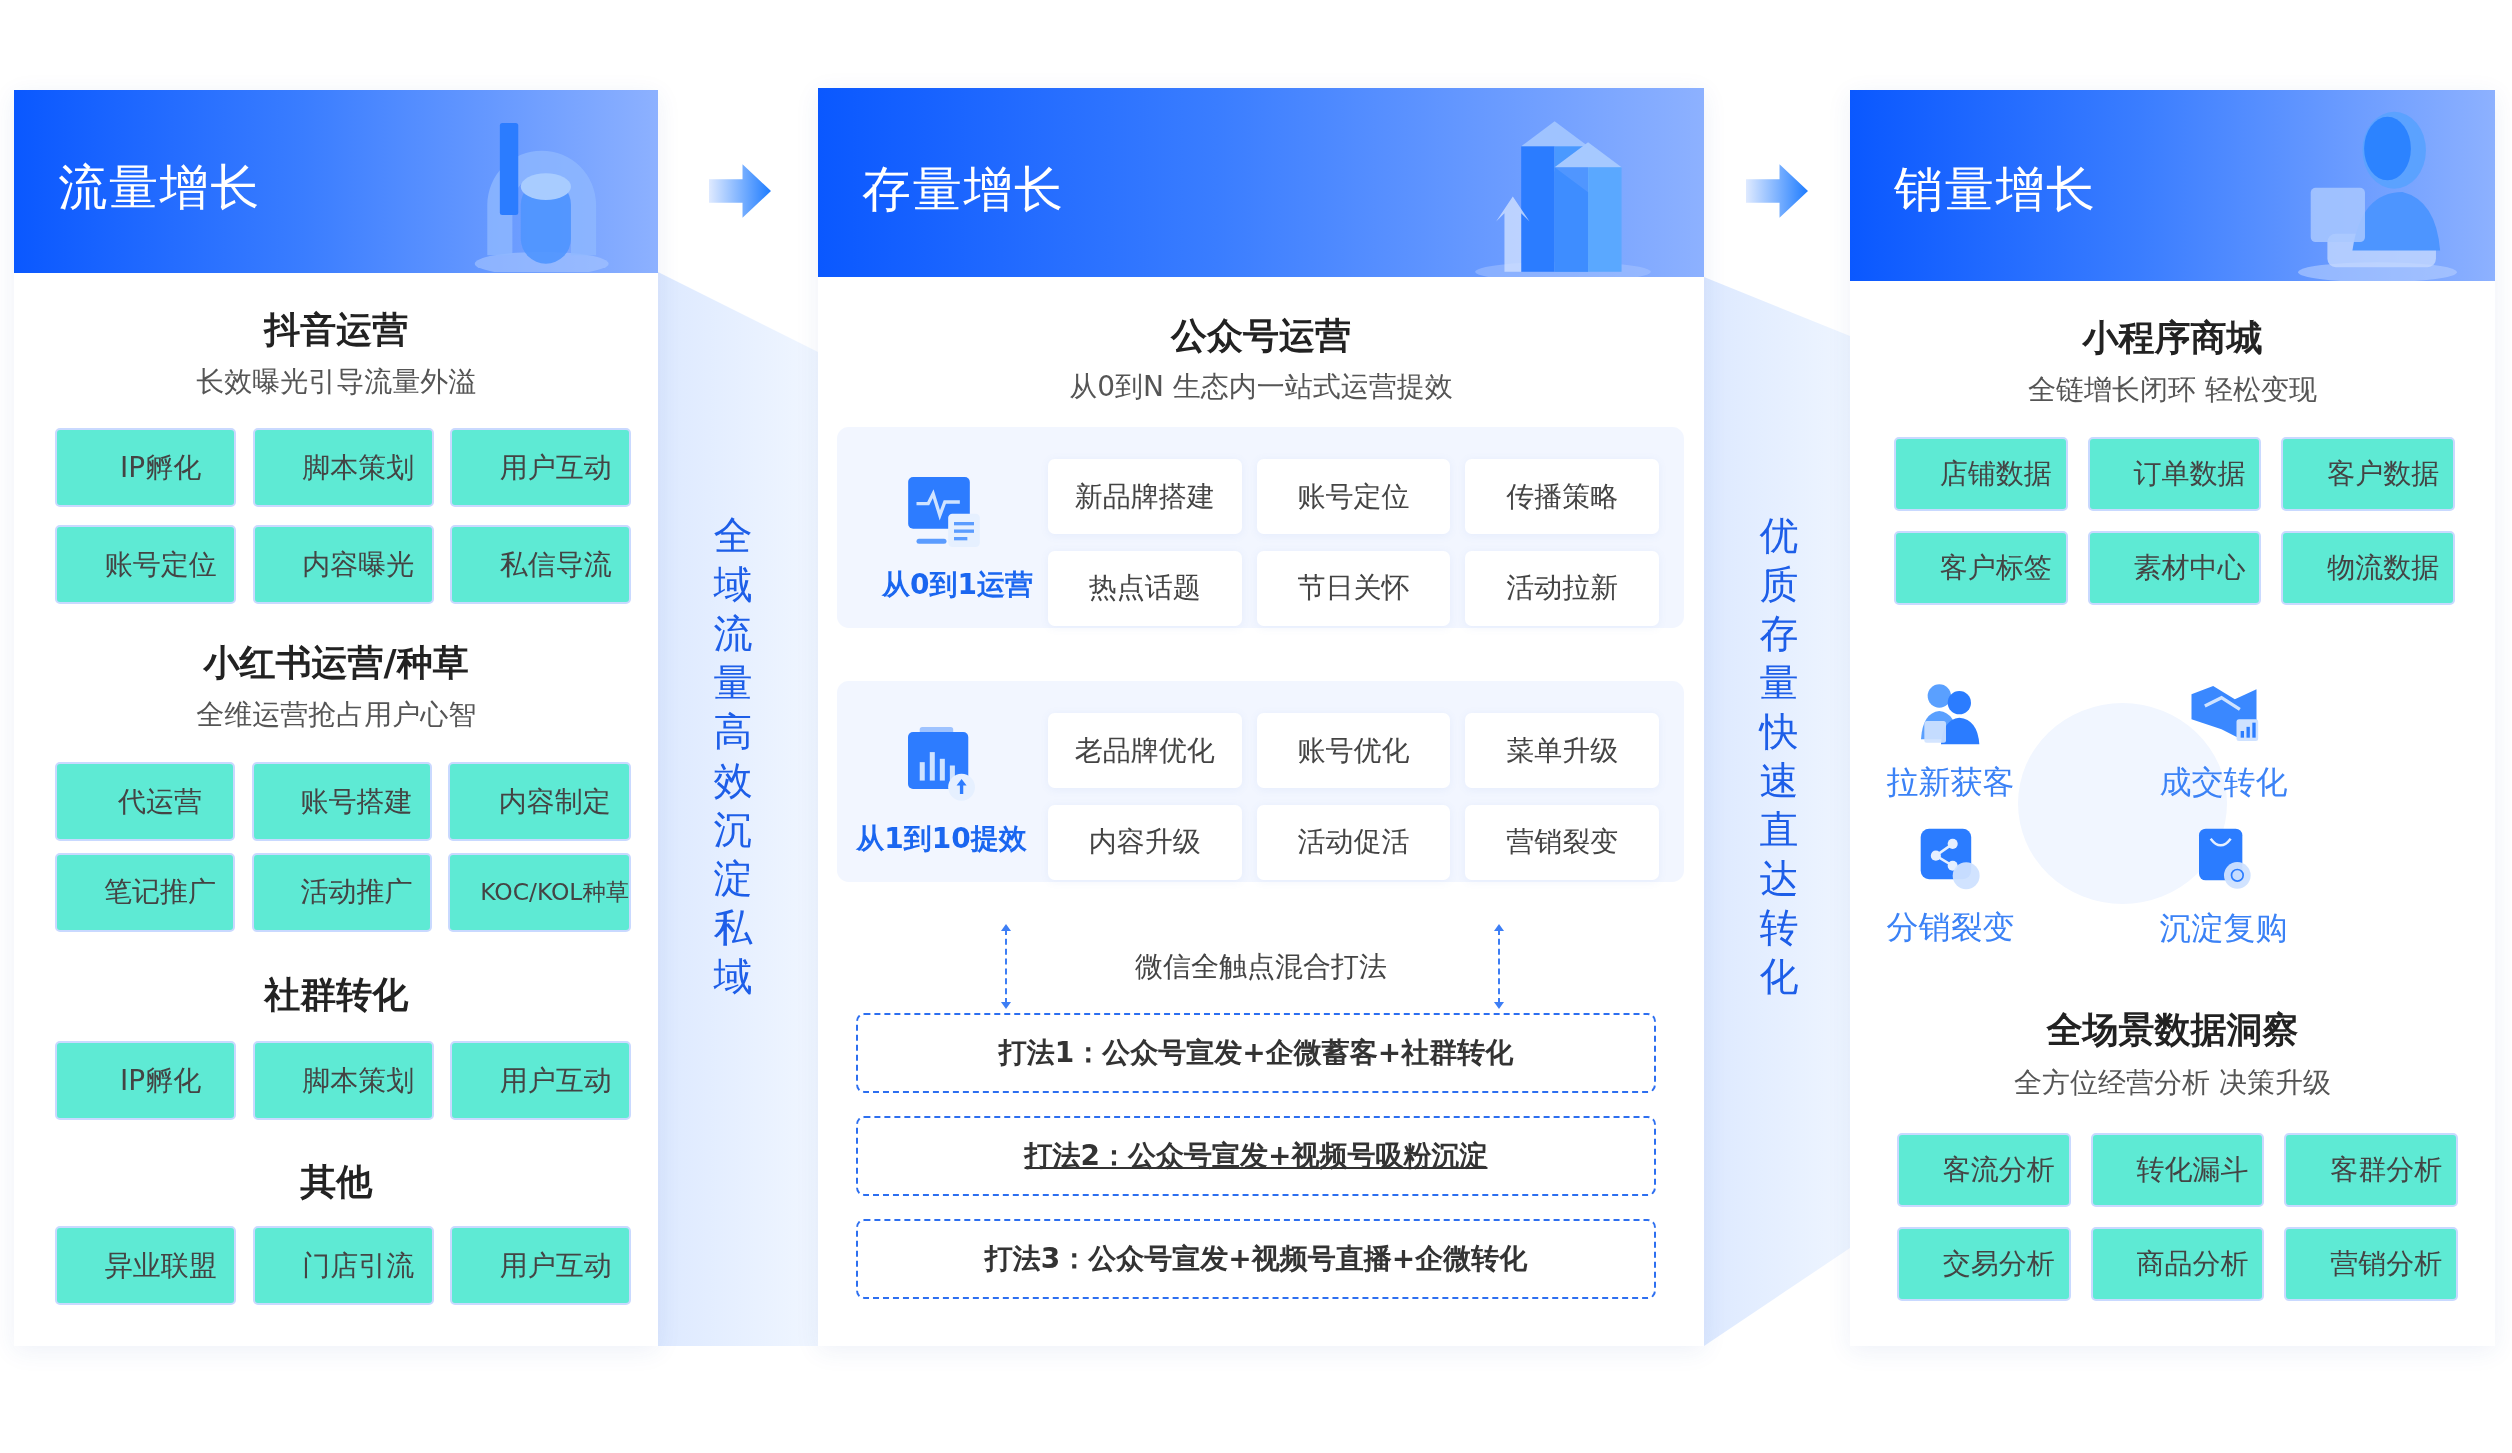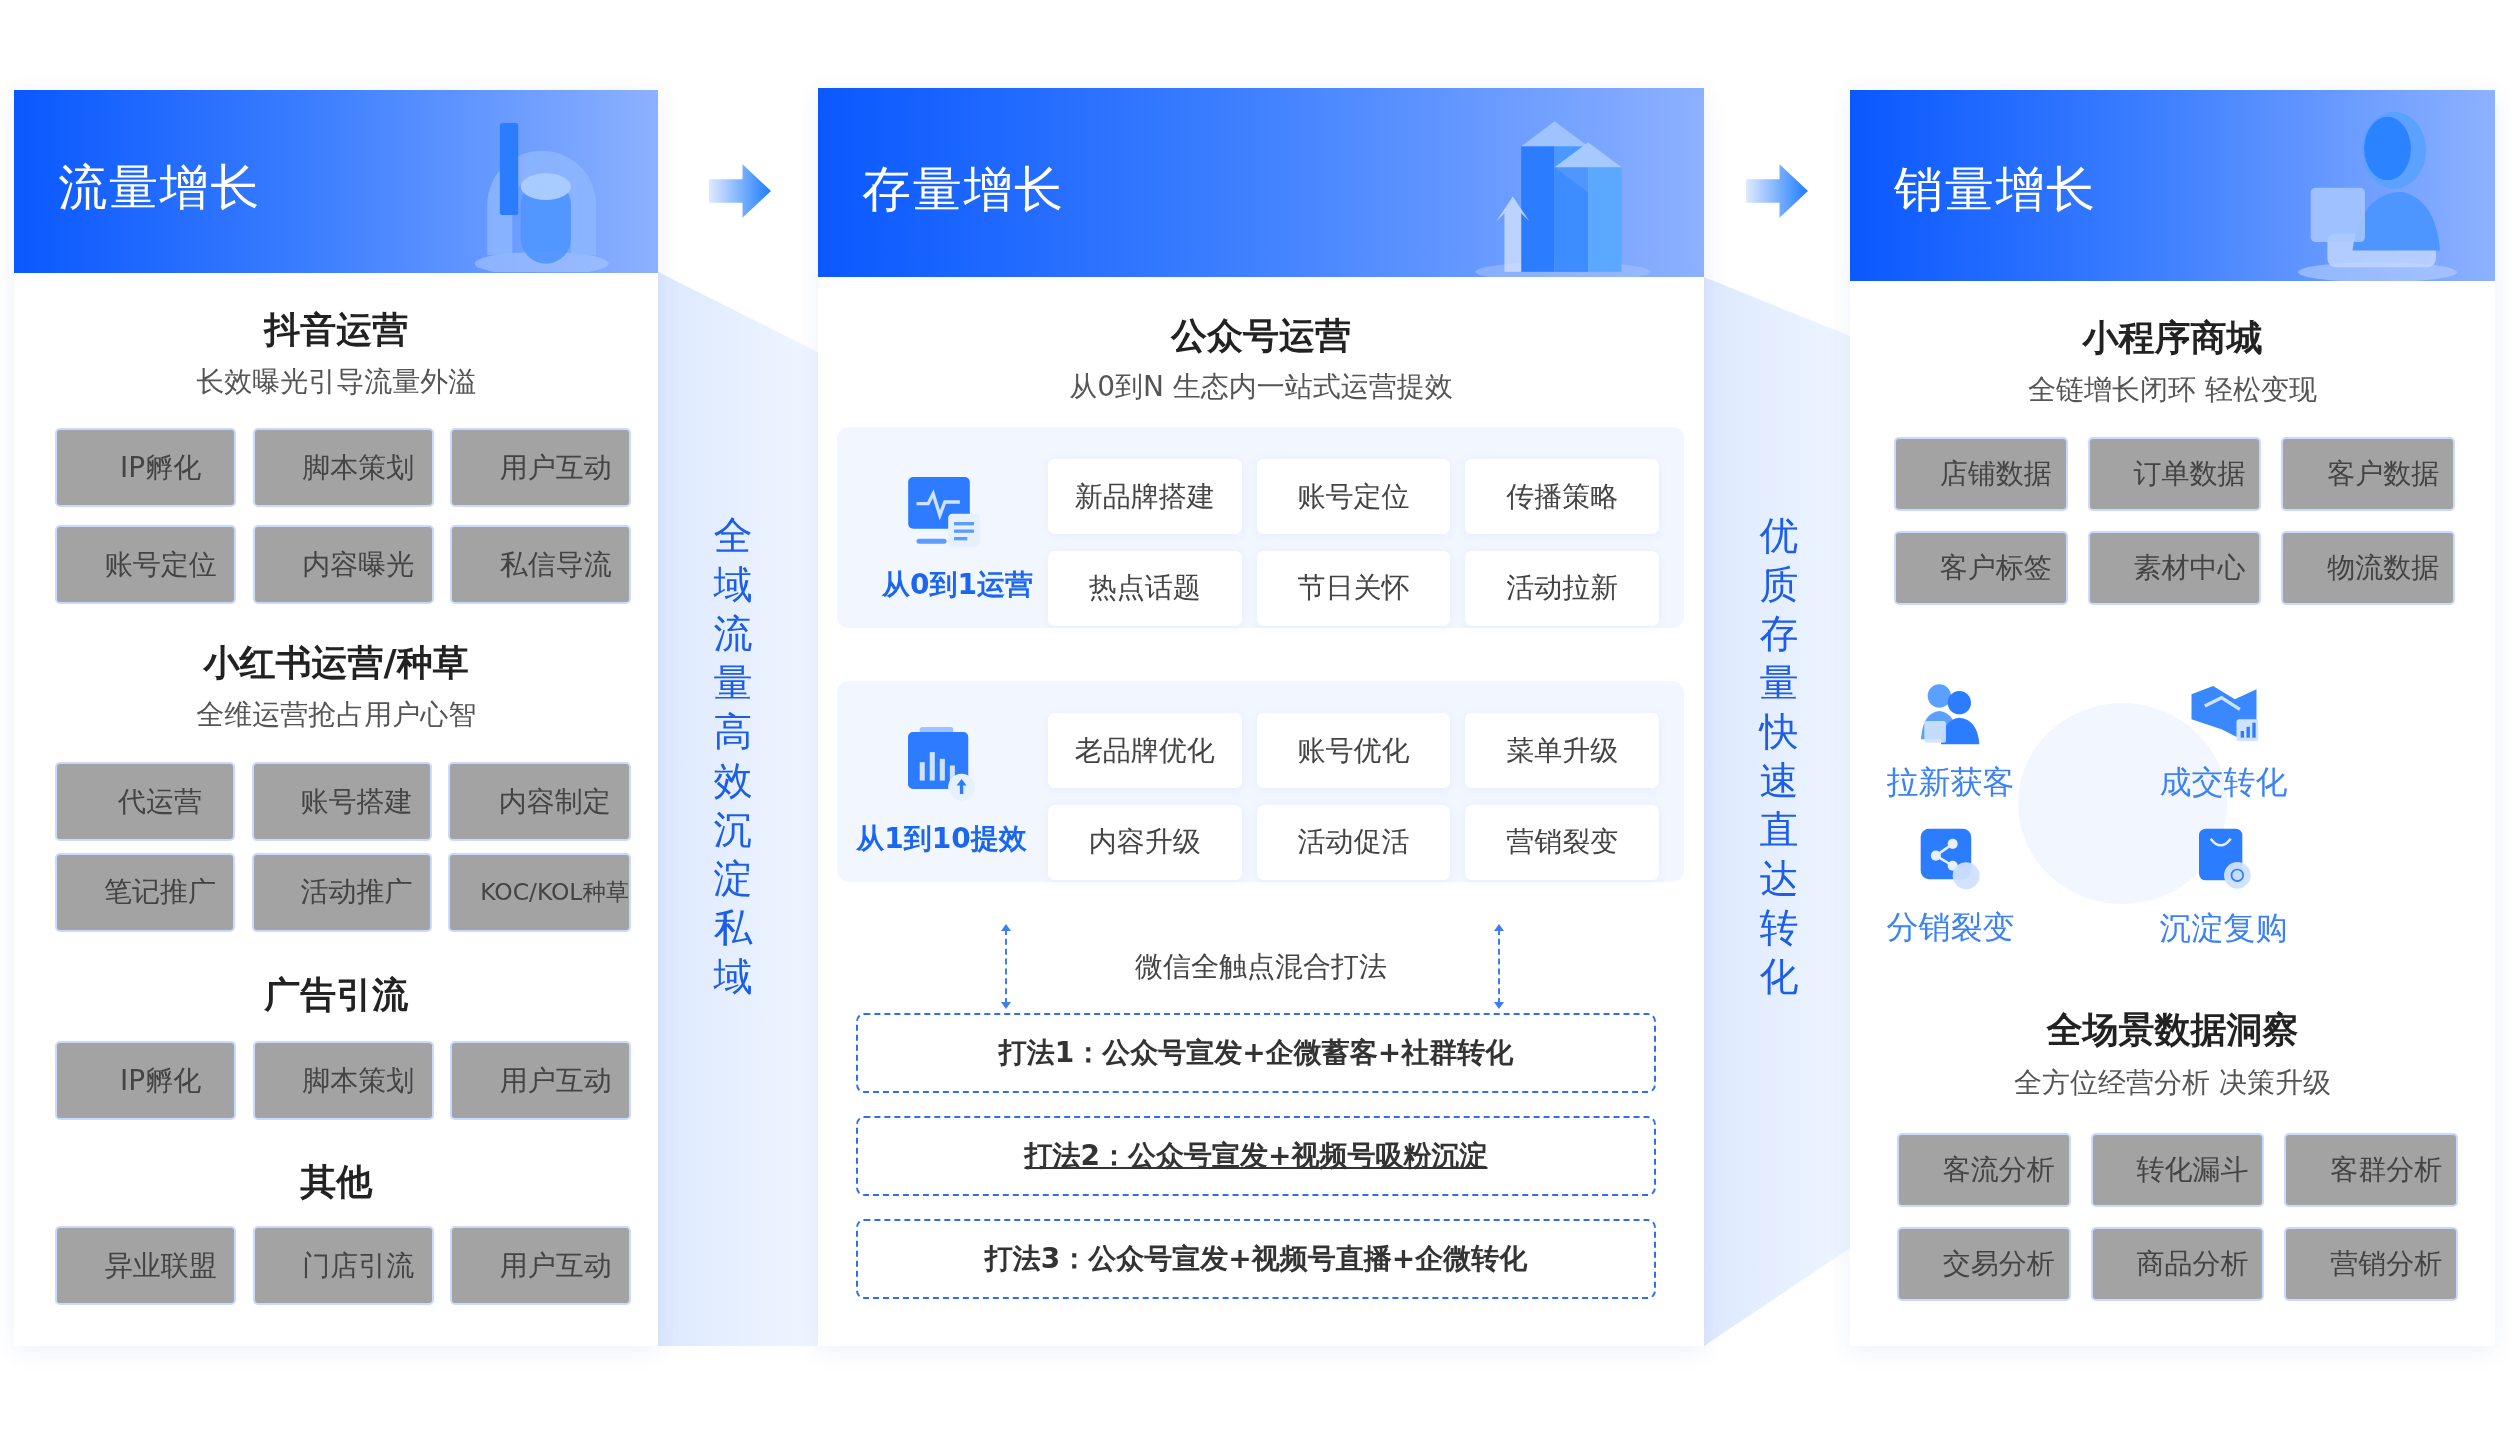--- a/index.html
+++ b/index.html
@@ -15,21 +15,21 @@
   .card-header .title {
     position: absolute; left: 44px; color: #fff; font-size: 49px; font-weight: 400; letter-spacing: 1.7px;
   }
   .illus { position: absolute; }
 
   .sec-title { position: absolute; left: 0; right: 0; text-align: center; font-size: 36px; font-weight: 700; color: #222; }
   .sec-sub { position: absolute; left: 0; right: 0; text-align: center; font-size: 28px; color: #555; }
 
   .chip-grid { position: absolute; display: grid; grid-template-columns: repeat(3, 1fr); }
   .chip {
-    border: 2.5px solid #c9d9ff; border-radius: 5px; background: #a3a3a3;
+    border: 2.5px solid #c9d9ff; border-radius: 5px; background: #5eead4;
     display: flex; align-items: center; justify-content: center;
     font-size: 28px; color: #444; white-space: nowrap; padding-left: 30px;
   }
   .chip.small { font-size: 23.4px; }
 
   .band { position: absolute; background: linear-gradient(90deg, #dde9ff 0%, #eef5ff 100%); }
   .band-text {
     position: absolute; color: #1d5ee8; font-size: 39px; line-height: 49px; width: 50px; text-align: center;
   }
   .arrow { position: absolute; }
@@ -128,21 +128,21 @@
   <div class="sec-sub" style="top:606px;">全维运营抢占用户心智</div>
   <div class="chip-grid" style="left:41px; top:672px; width:576px; grid-template-rows: 79px 79px; column-gap:16.7px; row-gap:11.7px;">
     <div class="chip">代运营</div>
     <div class="chip">账号搭建</div>
     <div class="chip">内容制定</div>
     <div class="chip">笔记推广</div>
     <div class="chip">活动推广</div>
     <div class="chip small">KOC/KOL种草</div>
   </div>
 
-  <div class="sec-title" style="top:881px;">广告引流</div>
+  <div class="sec-title" style="top:881px;">社群转化</div>
   <div class="chip-grid" style="left:41px; top:951px; width:576px; grid-template-rows: 79px; column-gap:16.7px;">
     <div class="chip">IP孵化</div>
     <div class="chip">脚本策划</div>
     <div class="chip">用户互动</div>
   </div>
 
   <div class="sec-title" style="top:1068px;">其他</div>
   <div class="chip-grid" style="left:41px; top:1136px; width:576px; grid-template-rows: 79px; column-gap:16.7px;">
     <div class="chip">异业联盟</div>
     <div class="chip">门店引流</div>

